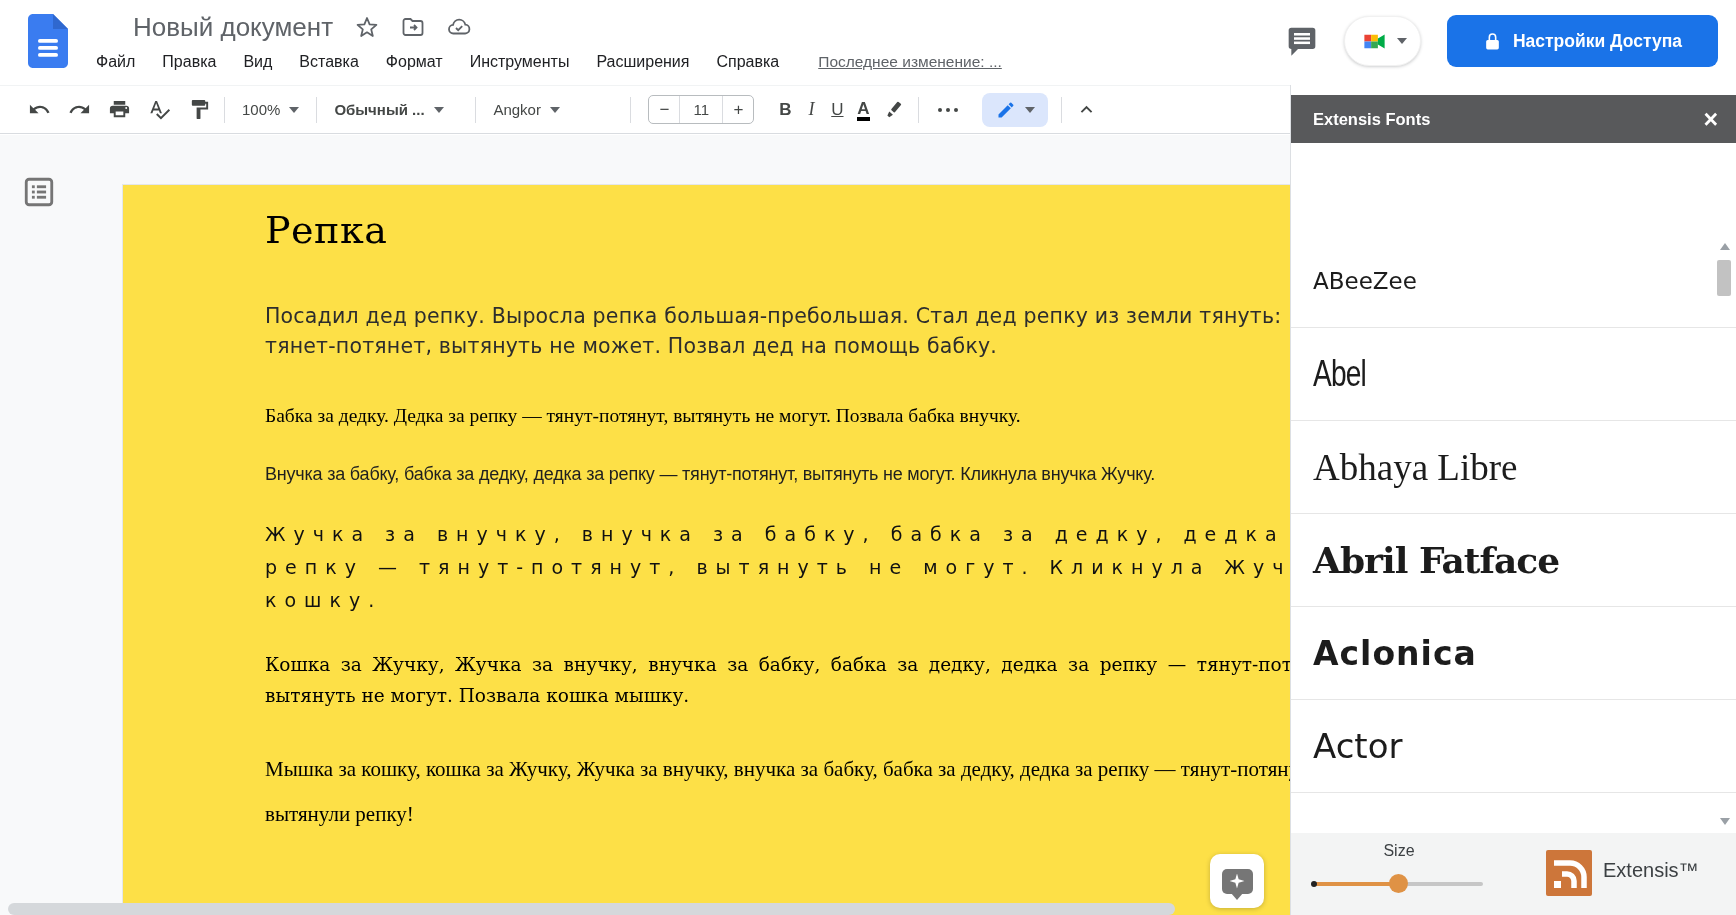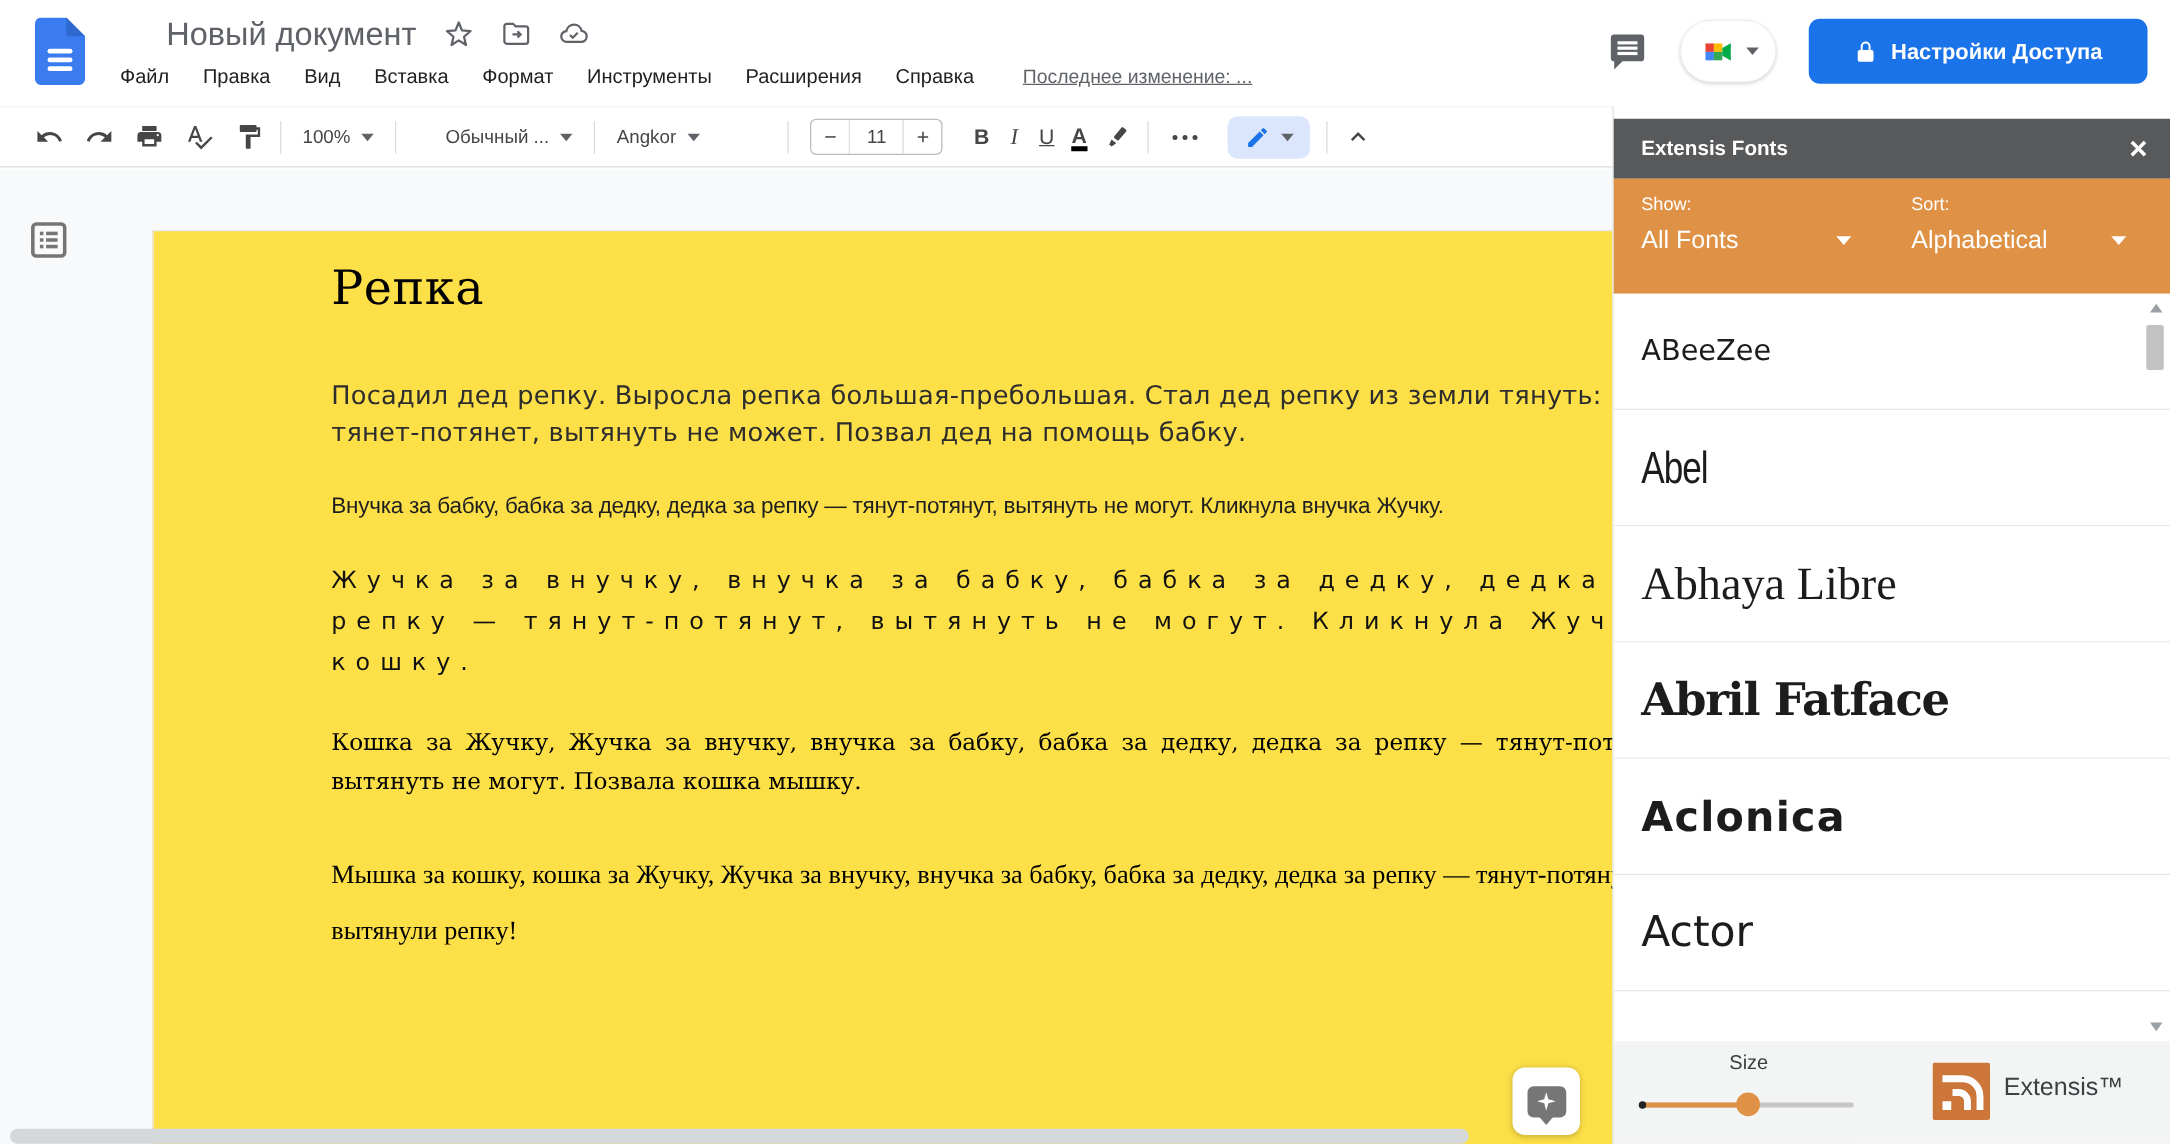--- a/index.html
+++ b/index.html
@@ -212,21 +212,21 @@
 
   <span class="tb-sep"></span>
 
   <span class="tb-drop">
     <span class="tb-text">100%</span>
     <span class="caret-d"></span>
   </span>
 
   <span class="tb-sep"></span>
 
-  <span class="tb-drop" style="width:132px; justify-content:flex-end;">
+  <span class="tb-drop" style="width:132px; justify-content:flex-start;font-weight:bold;">
     <span class="tb-text">Обычный ...</span>
     <span class="caret-d"></span>
   </span>
 
   <span class="tb-sep"></span>
 
   <span class="tb-drop" style="width:128px; ">
     <span class="tb-text">Angkor</span>
     <span class="caret-d"></span>
   </span>
@@ -288,20 +288,21 @@
         <rect x="10.5" y="11" width="6.5" height="2"></rect>
       <rect x="7" y="14.7" width="2" height="2"></rect>
         <rect x="10.5" y="14.7" width="6.5" height="2"></rect>
     </g>
   </svg>
 
   <div class="page">
     <div class="content">
       <h1 class="doc-h">Репка</h1>
       <p class="para p-c1">Посадил дед репку. Выросла репка большая-пребольшая. Стал дед репку из земли тянуть: тянет-потянет, вытянуть не может. Позвал дед на помощь бабку.</p>
+      <p class="para p-c2">Бабка за дедку. Дедка за репку — тянут-потянут, вытянуть не могут. Позвала бабка внучку.</p>
       <p class="para p-c3">Внучка за бабку, бабка за дедку, дедка за репку — тянут-потянут, вытянуть не могут. Кликнула внучка Жучку.</p>
       <p class="para p-c4">Жучка за внучку, внучка за бабку, бабка за дедку, дедка за репку — тянут-потянут, вытянуть не могут. Кликнула Жучка кошку.</p>
       <p class="para p-c5">Кошка за Жучку, Жучка за внучку, внучка за бабку, бабка за дедку, дедка за репку — тянут-потянут, вытянуть не могут. Позвала кошка мышку.</p>
       <p class="para p-c6">Мышка за кошку, кошка за Жучку, Жучка за внучку, внучка за бабку, бабка за дедку, дедка за репку — тянут-потянут, вытянули репку!</p>
     </div>
   </div>
 
   <div class="explore-card">
     <span class="explore-badge">
       <span class="star4"></span>
@@ -310,36 +311,20 @@
 
   <div class="h-scroll"></div>
 </div>
 
 <div class="panel">
   <div class="p-header">
     <span class="p-title">Extensis Fonts</span>
     <span class="p-close">×</span>
   </div>
 
-  <div class="p-controls">
-    <div class="ctl" style="left:22px; width:168px;">
-      <div class="ctl-label">Show:</div>
-      <div class="ctl-value-row">
-        <span class="ctl-value">All Fonts</span>
-        <span class="caret-d white"></span>
-      </div>
-    </div>
-    <div class="ctl" style="left:238px; width:172px;">
-      <div class="ctl-label">Sort:</div>
-      <div class="ctl-value-row">
-        <span class="ctl-value">Alphabetical</span>
-        <span class="caret-d white"></span>
-      </div>
-    </div>
-  </div>
 
   <div class="p-list">
     <div class="f-row f-abeezee">ABeeZee</div>
     <div class="f-row f-abel">
         <span>Abel</span>
       </div>
     <div class="f-row f-abhaya">Abhaya Libre</div>
     <div class="f-row f-abril">Abril Fatface</div>
     <div class="f-row f-aclonica">Aclonica</div>
     <div class="f-row f-actor">Actor</div>

